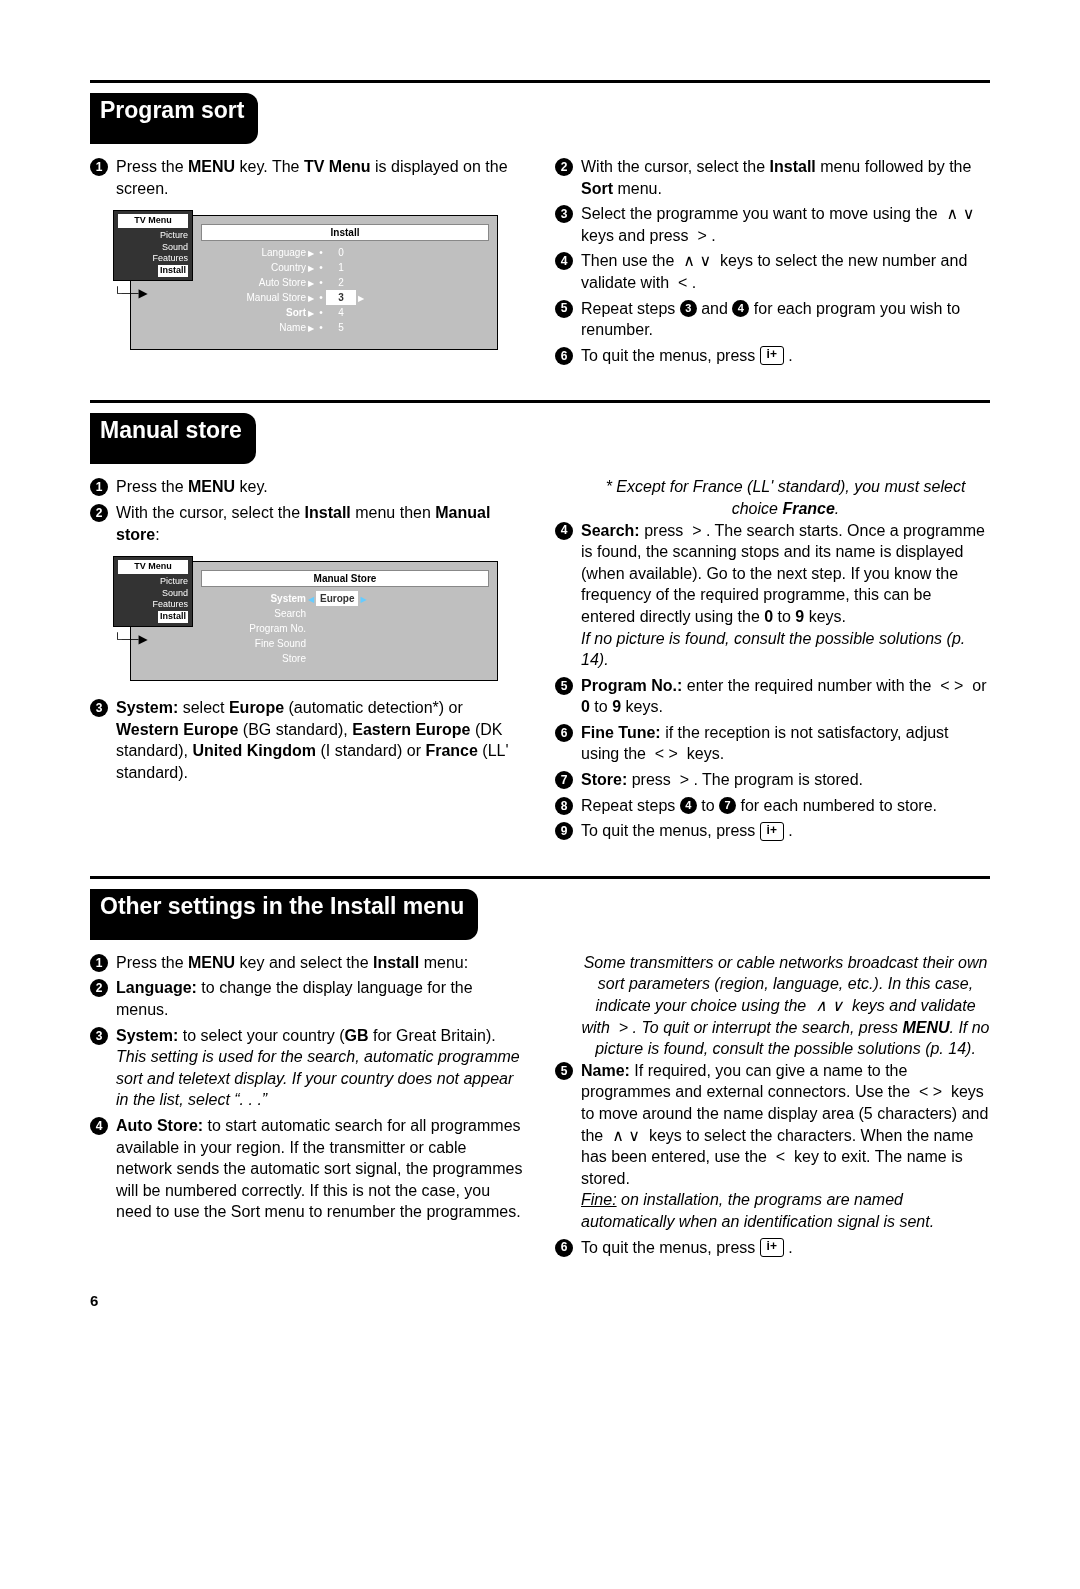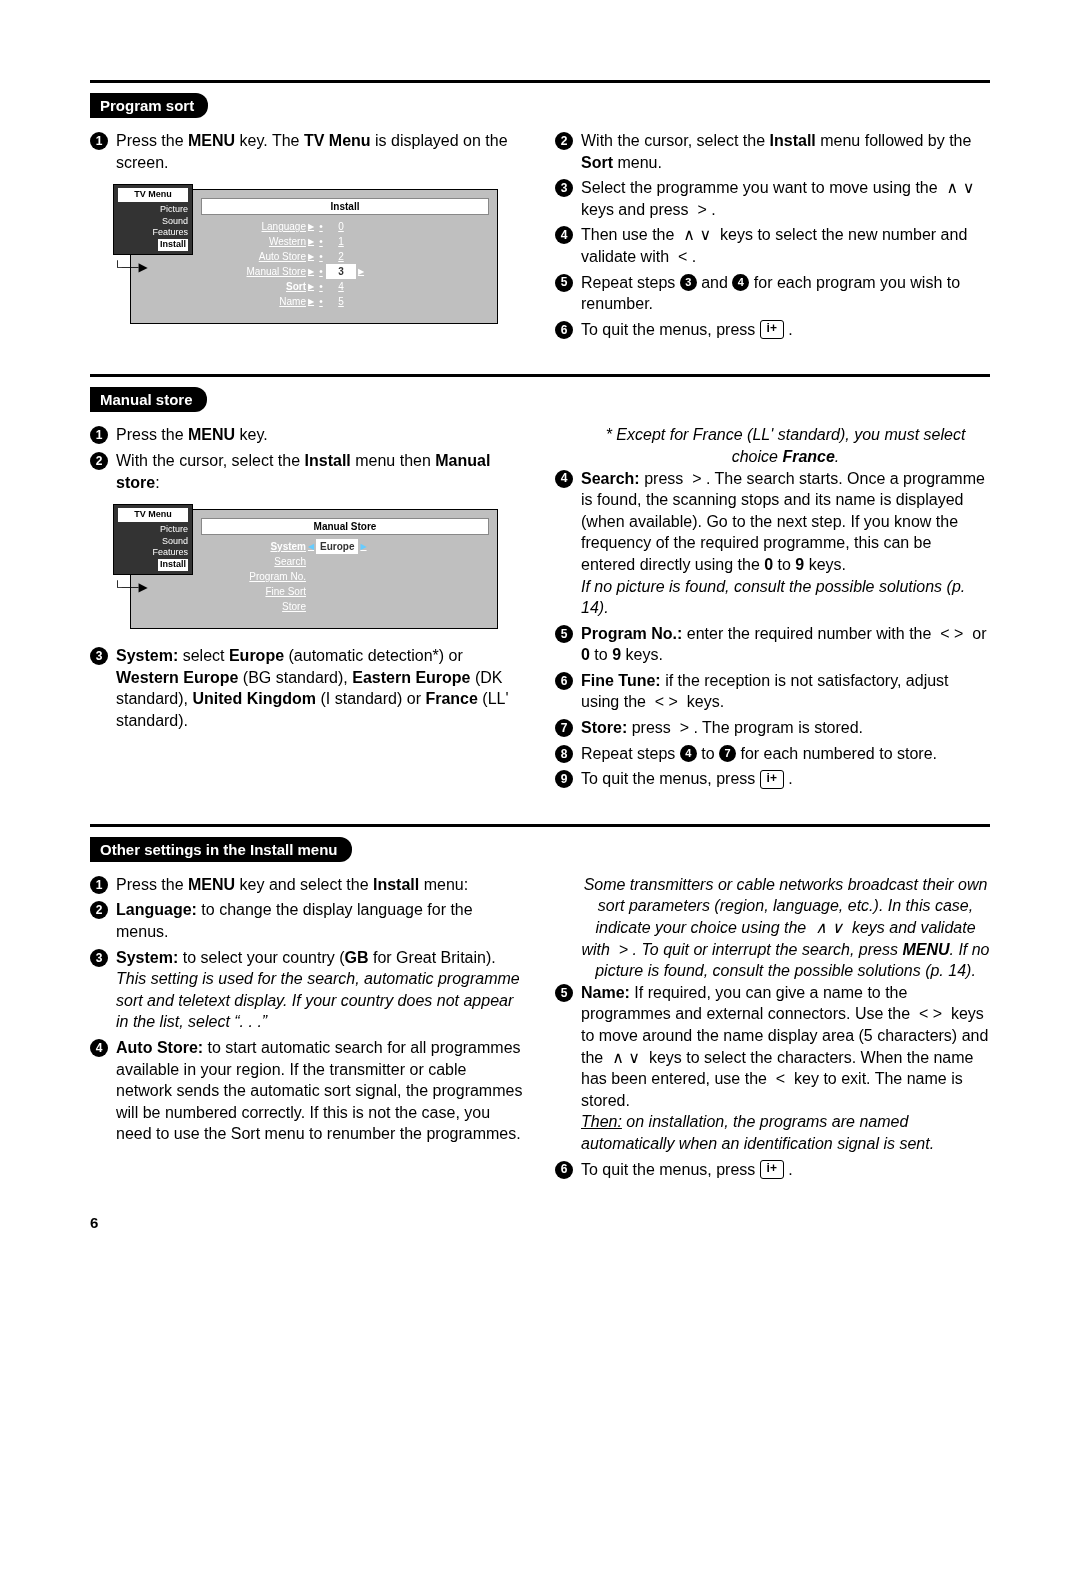--- a/index.html
+++ b/index.html
@@ -14,22 +14,22 @@
   }
   .hr-top {
     border-top: 3px solid #000;
     margin-bottom: 10px;
   }
   .section-title {
     display: inline-block;
     background: #000;
     color: #fff;
     font-weight: bold;
-    font-size: 15px;
-    padding: 4px 14px 4px 10px;
+    font-size: 23px;
+    padding: 4px 14px 20px 10px;
     border-radius: 0 12px 12px 0;
     margin-bottom: 12px;
   }
   .cols {
     display: flex;
     gap: 30px;
     margin-bottom: 30px;
   }
   .col {
     flex: 1;
@@ -139,25 +139,24 @@
     background: #fff;
     border: 1px solid #888;
     font-size: 10px;
     font-weight: bold;
     text-align: center;
     padding: 2px 0;
     margin-bottom: 4px;
   }
   .dbox .row {
     display: flex;
-    align-items: center;
+    align-items: flex-end;
     font-size: 10px;
     color: #fff;
     line-height: 1.5;
-    text-decoration: underline;
   }
   .dbox .row .lab { width: 105px; text-align: right; }
   .dbox .row .tri { width: 10px; text-align: center; font-size: 8px; }
   .dbox .row .dot { width: 10px; text-align: center; font-size: 10px; }
   .dbox .row .val { width: 30px; text-align: center; }
   .dbox .row.hl .val { background: #fff; color: #333; font-weight: bold; }
   .dbox .row.hl .tri.r { color: #fff; }
   .dbox .row .europe { background:#fff; color:#333; font-weight:bold; padding:0 4px; }
 
   .pagenum {
@@ -194,21 +193,21 @@
         <div class="arrow">└──▶</div>
         <div class="panel">
           <div class="panel-hdr">Install</div>
           <div class="row">
               <span class="lab">Language</span>
               <span class="tri">▶</span>
               <span class="dot">•</span>
               <span class="val">0</span>
             </div>
           <div class="row">
-              <span class="lab">Western</span>
+              <span class="lab">Country</span>
               <span class="tri">▶</span>
               <span class="dot">•</span>
               <span class="val">1</span>
             </div>
           <div class="row">
               <span class="lab">Auto Store</span>
               <span class="tri">▶</span>
               <span class="dot">•</span>
               <span class="val">2</span>
             </div>
@@ -302,21 +301,21 @@
               <span class="europe">Europe</span>
               <span class="tri" style="color:#6cf">▶</span>
             </div>
           <div class="row">
               <span class="lab">Search</span>
             </div>
           <div class="row">
               <span class="lab">Program No.</span>
             </div>
           <div class="row">
-              <span class="lab">Fine Sort</span>
+              <span class="lab">Fine Sound</span>
             </div>
           <div class="row">
               <span class="lab">Store</span>
             </div>
         </div>
       </div>
     </div>
 
     <div class="step">
         <span class="num">3</span>
@@ -391,21 +390,21 @@
         <span class="txt"><b>Auto Store:</b> to start automatic search for all programmes available in your region. If the transmitter or cable network sends the automatic sort signal, the programmes will be numbered correctly. If this is not the case, you need to use the Sort menu to renumber the programmes.</span>
       </div>
   </div>
 
   <div class="col">
     <div class="intro2">Some transmitters or cable networks broadcast their own sort parameters (region, language, etc.). In this case, indicate your choice using the &nbsp;∧ ∨&nbsp; keys and validate with &nbsp;&gt;&nbsp;. To quit or interrupt the search, press <b>MENU</b>. If no picture is found, consult the possible solutions (p. 14).</div>
     <div class="step">
         <span class="num">5</span>
       <span class="txt">
         <span><b>Name:</b> If required, you can give a name to the programmes and external connectors. Use the &nbsp;&lt; &gt;&nbsp; keys to move around the name display area (5 characters) and the &nbsp;∧ ∨&nbsp; keys to select the characters. When the name has been entered, use the &nbsp;&lt;&nbsp; key to exit. The name is stored.</span><br>
-        <span class="italic"><span class="under">Then:</span> on installation, the programs are named automatically when an identification signal is sent.</span>
+        <span class="italic"><span class="under">Fine:</span> on installation, the programs are named automatically when an identification signal is sent.</span>
       </span>
     </div>
     <div class="step">
         <span class="num">6</span>
       <span class="txt">
         <span>To quit the menus, press </span>
         <span class="ky">i+</span>
         <span>.</span>
       </span>
     </div>

